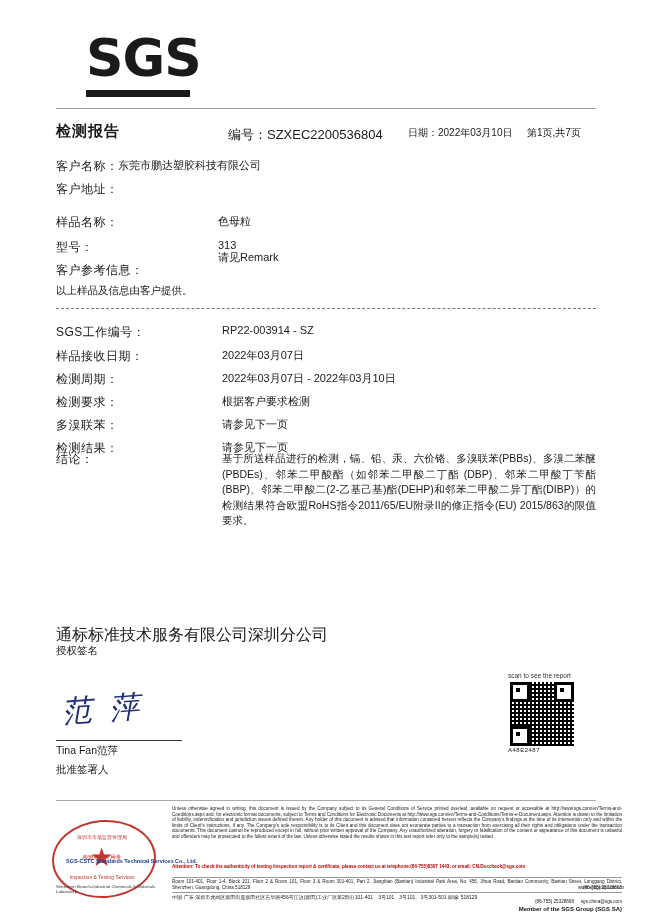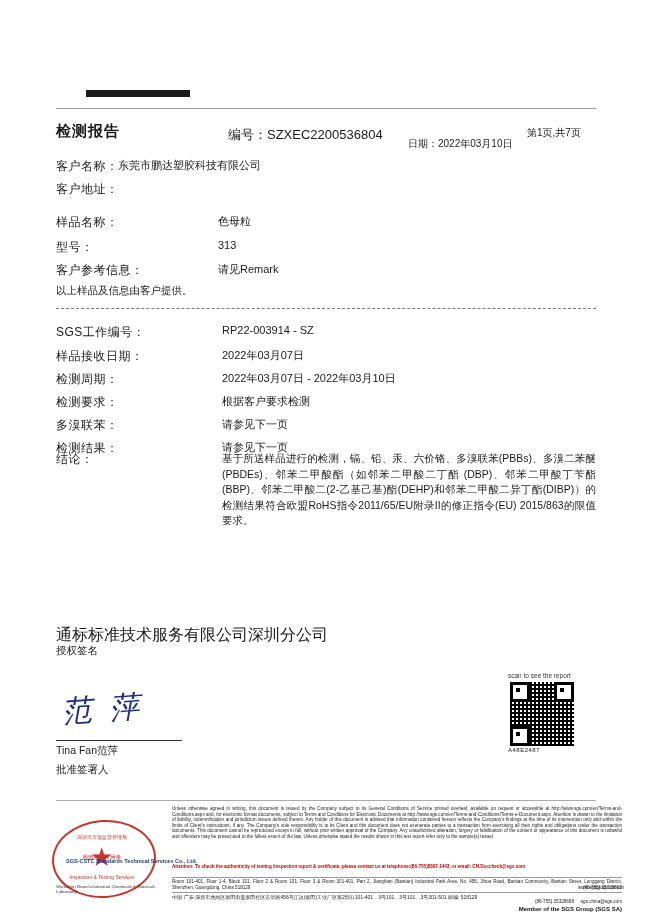--- a/index.html
+++ b/index.html
@@ -56,21 +56,21 @@
   }
   .hdr-no {
     position: absolute;
     left: 228px;
     top: 126px;
     font-size: 13px;
   }
   .hdr-date {
     position: absolute;
     left: 408px;
-    top: 137px;
+    top: 126px;
     font-size: 10px;
   }
   .hdr-page {
     position: absolute;
     left: 527px;
     top: 126px;
     font-size: 10px;
   }
   .label {
     position: absolute;
@@ -303,41 +303,42 @@
     color: #333;
     line-height: 5.4px;
     width: 112px;
   }
 </style>
 </head>
 <body>
 
 <div class="page">
 
+  <div class="sgs-logo">SGS</div>
   <div class="logo-underline"></div>
   <div class="header-rule"></div>
 
   <div class="report-title">检测报告</div>
   <div class="hdr-no">编号：SZXEC2200536804</div>
   <div class="hdr-date">日期：2022年03月10日</div>
   <div class="hdr-page">第1页,共7页</div>
 
   <div class="label" style="top:158px">客户名称：</div>
   <div class="value value-ind2" style="top:158px">东莞市鹏达塑胶科技有限公司</div>
 
   <div class="label" style="top:181px">客户地址：</div>
 
   <div class="label" style="top:214px">样品名称：</div>
   <div class="value value-ind3" style="top:214px">色母粒</div>
 
   <div class="label" style="top:239px">型号：</div>
   <div class="value value-ind3" style="top:239px">313</div>
 
   <div class="label" style="top:262px">客户参考信息：</div>
-  <div class="value value-ind3" style="top:262px">请见Remark</div>
+  <div class="value value-ind3" style="top:250px">请见Remark</div>
 
   <div class="note" style="top:284px">以上样品及信息由客户提供。</div>
 
   <div class="dashed" style="top:308px"></div>
 
   <div class="label" style="top:324px">SGS工作编号：</div>
   <div class="value value-ind4" style="top:324px">RP22-003914 - SZ</div>
 
   <div class="label" style="top:348px">样品接收日期：</div>
   <div class="value value-ind4" style="top:348px">2022年03月07日</div>

